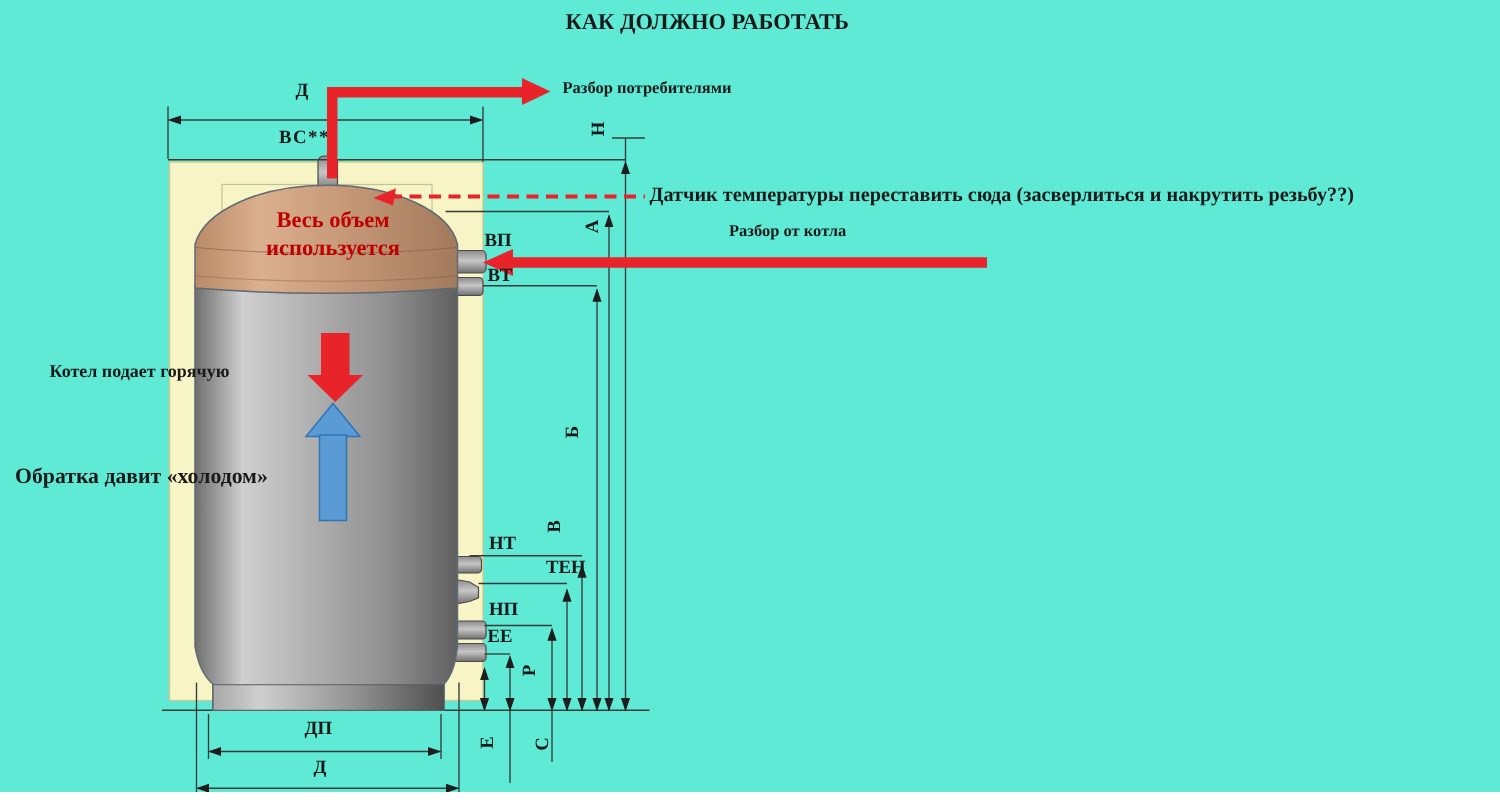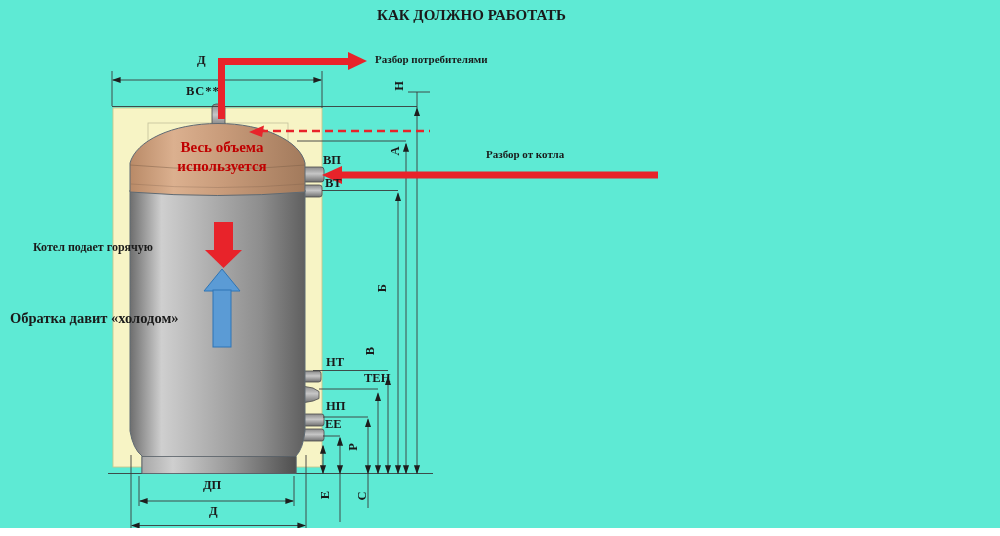--- a/index.html
+++ b/index.html
@@ -135,24 +135,25 @@
       <rect x="213" y="290" width="18" height="57"></rect>
     </g>
   </svg>
 
   <div class="red-v"></div>
   <div class="red-h"></div>
   <div class="red-head"></div>
 
   <div class="txt title" style="left:377px;top:7px;">КАК ДОЛЖНО РАБОТАТЬ</div>
   <div class="txt ann" style="left:375px;top:53px;font-weight:700;">Разбор потребителями</div>
+  <div class="txt ann-sm" style="left:433px;top:122px;">Датчик температуры переставить сюда (засверлиться и накрутить резьбу??)</div>
   <div class="txt ann" style="left:486px;top:148px;">Разбор от котла</div>
   <div class="txt ann" style="left:33px;top:240px;font-size:12px;">Котел подает горячую</div>
   <div class="txt ann" style="left:10px;top:310px;font-size:14.5px;">Обратка давит «холодом»</div>
-  <div class="dome-txt">Весь объема используется</div>
+  <div class="dome-txt">Весь объем используется</div>
 
 
   <div class="dim" style="left:197px;top:53px;">Д</div>
   <div class="dim" style="left:186px;top:84px;letter-spacing:1px;">ВС**</div>
   <div class="dim" style="left:323px;top:153px;">ВП</div>
   <div class="dim" style="left:325px;top:176px;">ВТ</div>
   <div class="dim" style="left:326px;top:355px;">НТ</div>
   <div class="dim" style="left:324px;top:371px;padding-left:40px;">ТЕН</div>
   <div class="dim" style="left:326px;top:399px;">НП</div>
   <div class="dim" style="left:325px;top:417px;">ЕЕ</div>

